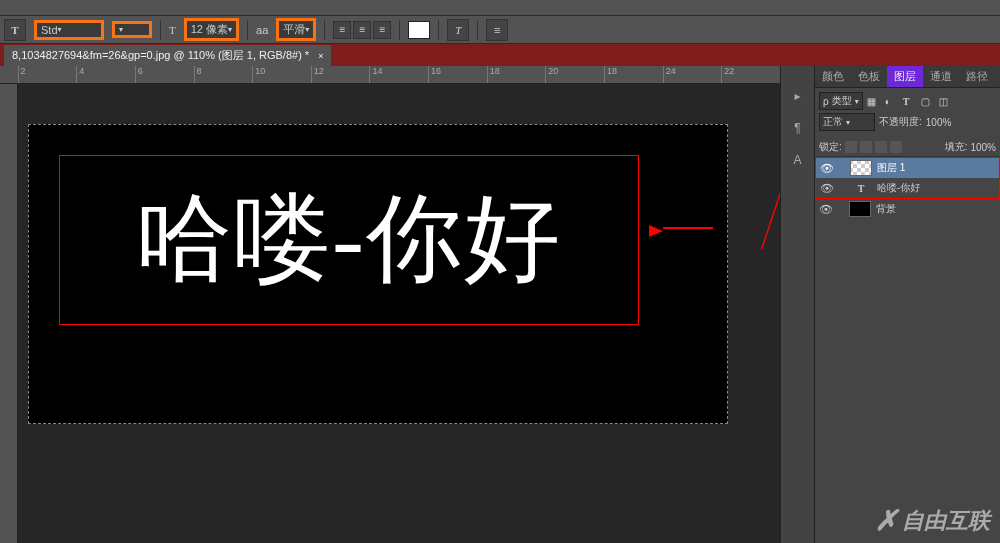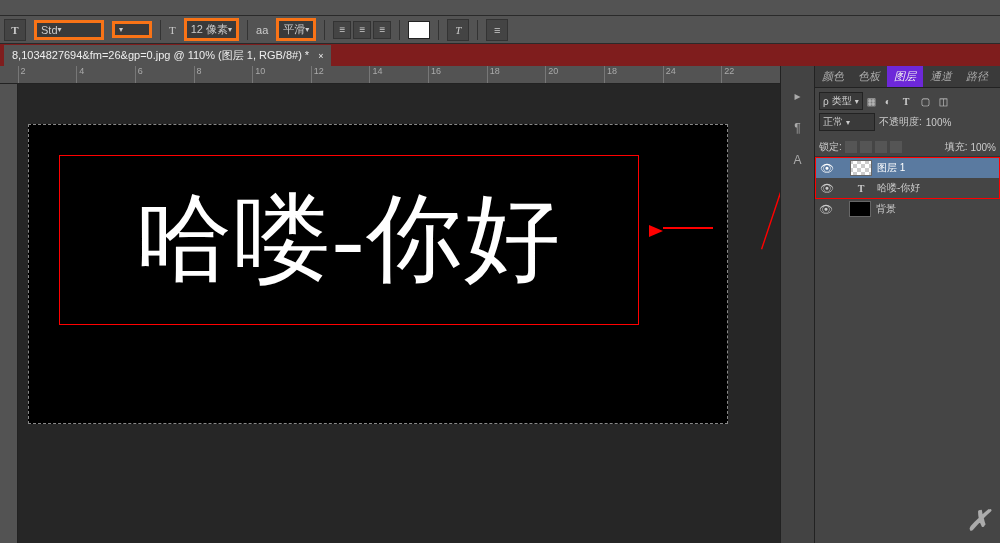--- a/index.html
+++ b/index.html
@@ -37,21 +37,21 @@
 .arrow1-line { position: absolute; left: 634px; top: 102px; width: 50px; height: 2px; background: red; }
 .arrow2 { position: absolute; left: 755px; top: 38px; width: 60px; height: 150px; }
 .arrow2 svg { width: 100%; height: 100%; }
 
 
 .side { width: 35px; background: #434343; display: flex; flex-direction: column; align-items: center; padding-top: 20px; gap: 12px; border-left: 1px solid #222; border-right: 1px solid #222; }
 .side-icon { width: 20px; height: 20px; display: flex; align-items: center; justify-content: center; font-size: 12px; color: #aaa; }
 
 .panels { width: 185px; background: #454545; display: flex; flex-direction: column; }
 .panel-tabs { display: flex; font-size: 11px; border-bottom: 1px solid #222; background: #3a3a3a; height: 22px; align-items: flex-end; }
-.panel-tabs .tab { padding: 3px 7px; color: #aaa; font-style: italic; }
+.panel-tabs .tab { padding: 3px 7px; color: #aaa; }
 .panel-tabs .tab.active { background: #6d28d9; color: #eee; text-align: center; }
 
 .layer-opts { font-size: 10px; padding: 4px; }
 .layer-opts .row { display: flex; align-items: center; gap: 4px; margin-bottom: 3px; }
 .layer-opts .dd { background: #3a3a3a; border: 1px solid #222; padding: 1px 3px; display: flex; align-items: center; gap: 3px; }
 .lock-row { display: flex; align-items: center; gap: 3px; font-size: 10px; padding: 2px 4px; border-bottom: 1px solid #333; }
 .lock-row .ic { width: 12px; height: 12px; background: #555; }
 
 .layer-list { flex: 1; }
 .layer-item { display: flex; align-items: center; gap: 5px; padding: 2px 4px; font-size: 10px; height: 20px; }
@@ -228,13 +228,14 @@
           <div class="thumb blk"></div>
     <span>背景</span>
   </div>
       </div>
 
   </div>
 </div>
 
 <div class="watermark">
   <span class="x">✗</span>
+  <span>自由互联</span>
 </div>
 
 </body></html>

